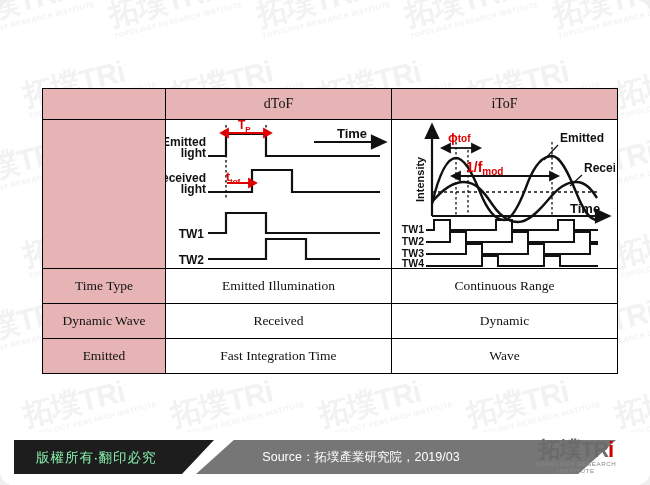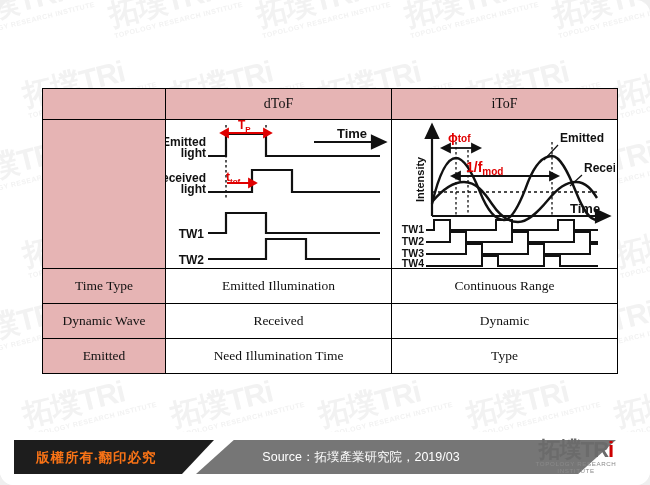--- a/index.html
+++ b/index.html
@@ -72,21 +72,21 @@
     background:#ffffff;
   }
   .f-dark{
     position:absolute;left:14px;top:8px;width:200px;height:34px;
     background:#1d1d1d;
     -webkit-clip-path:polygon(0 0,100% 0,84% 100%,0 100%);
     clip-path:polygon(0 0,100% 0,84% 100%,0 100%);
   }
   .f-dark span{
     position:absolute;left:22px;top:8px;
-    color:#f97316;font-size:13.5px;font-weight:bold;
+    color:#86efac;font-size:13.5px;font-weight:normal;
     font-family:"Liberation Sans", sans-serif;letter-spacing:1px;
   }
   .f-gray{
     position:absolute;left:196px;top:8px;width:420px;height:34px;
     background:#767676;
     -webkit-clip-path:polygon(9% 0,100% 0,91% 100%,0 100%);
     clip-path:polygon(9% 0,100% 0,91% 100%,0 100%);
   }
   .f-gray span{
     position:absolute;left:0;top:9px;width:330px;text-align:center;
@@ -286,22 +286,22 @@
       <td class="c2">Emitted Illumination</td>
       <td class="c3">Continuous Range</td>
     </tr>
     <tr class="datarow">
       <td class="c1 pinkcell">Dynamic Wave</td>
       <td class="c2">Received</td>
       <td class="c3">Dynamic</td>
     </tr>
     <tr class="datarow">
       <td class="c1 pinkcell">Emitted</td>
-      <td class="c2">Need Illumination Time</td>
-      <td class="c3">Type</td>
+      <td class="c2">Fast Integration Time</td>
+      <td class="c3">Wave</td>
     </tr>
   </tbody>
     </table>
 
   <div class="footer">
     <div class="f-gray">
       <span>Source：拓墣產業研究院，2019/03</span>
     </div>
     <div class="f-dark">
       <span>版權所有‧翻印必究</span>

